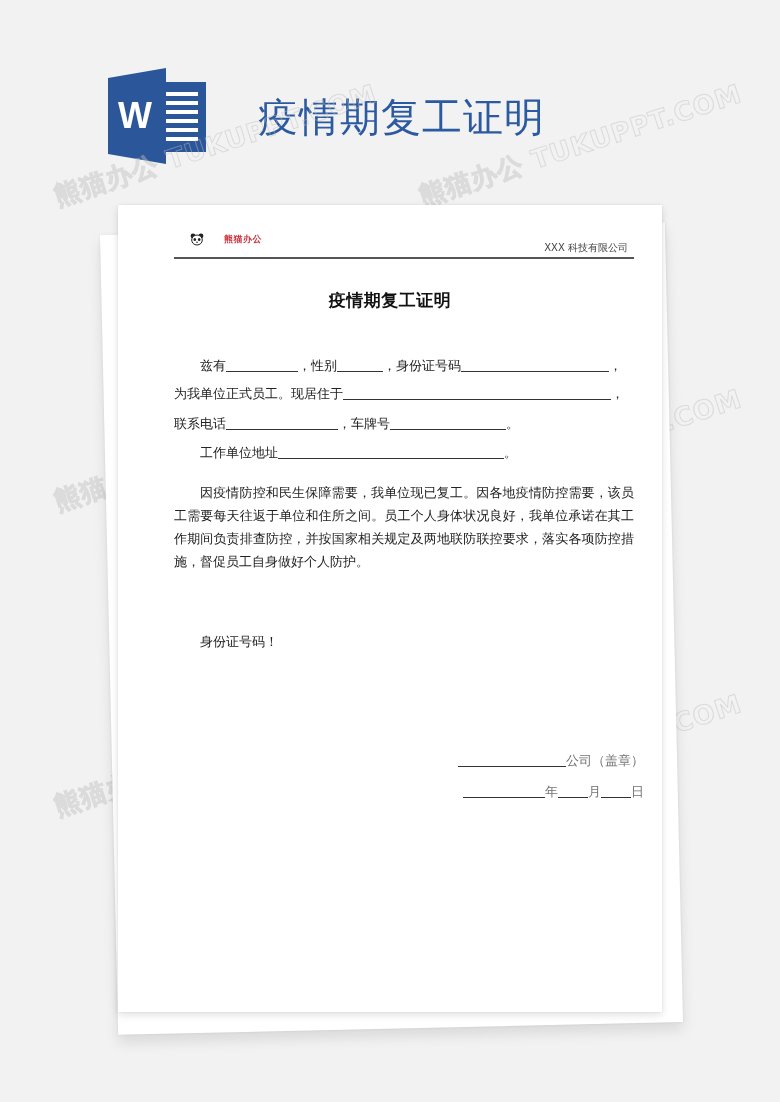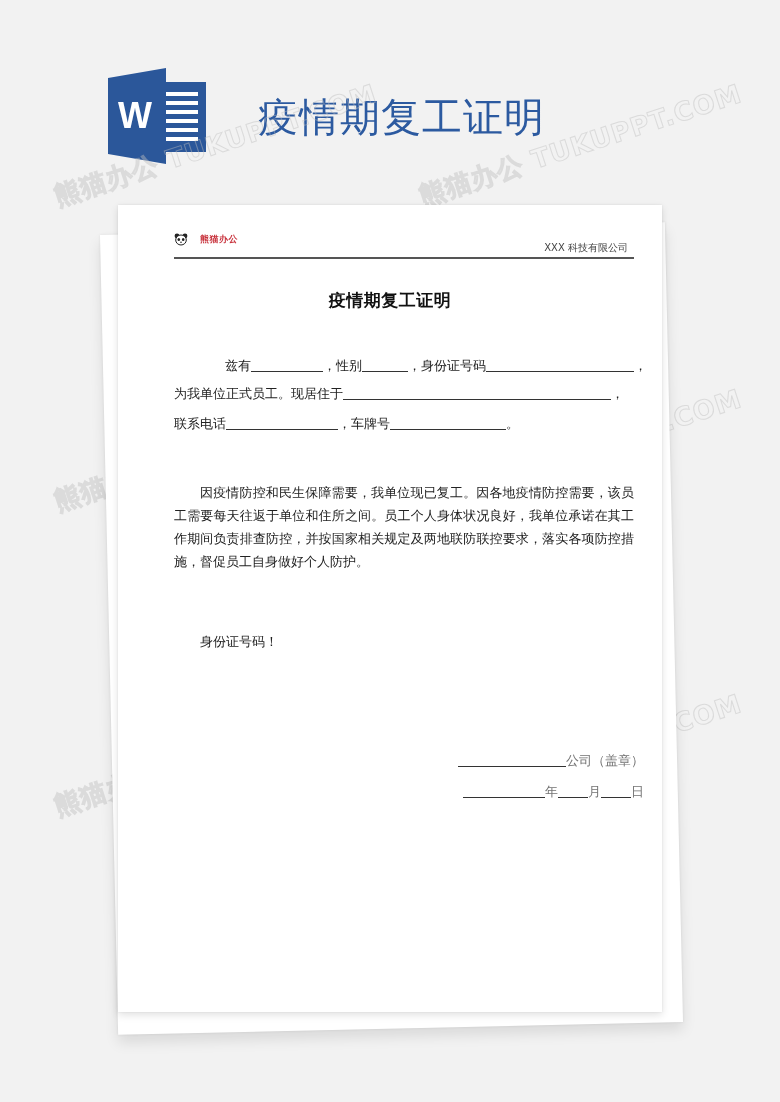--- a/index.html
+++ b/index.html
@@ -29,21 +29,21 @@
     position: absolute; left: 100px; top: 235px; width: 565px; height: 800px;
     background: #fff; transform: rotate(-1.3deg); transform-origin: left top;
     box-shadow: 0 8px 14px rgba(0,0,0,0.10), 0 0 3px rgba(0,0,0,0.08);
   }
   .paper {
     position: absolute; left: 118px; top: 205px; width: 544px; height: 807px;
     background: #fff;
     box-shadow: 0 3px 8px rgba(0,0,0,0.12), 0 0 2px rgba(0,0,0,0.08);
   }
   .doc-header { position: absolute; left: 56px; top: 26px; width: 460px; height: 28px; border-bottom: 2px solid #555; }
-  .brand { position: absolute; left: 0; top: 2px; display: flex; align-items: center; gap: 12px; }
+  .brand { position: absolute; left: 16px; top: 2px; display: flex; align-items: center; gap: 20px; }
   .panda-icon { width: 14px; height: 13px; }
   .brand-text { font-size: 9px; color: #c8323c; font-weight: bold; letter-spacing: 0.5px; }
   .company-header { position: absolute; right: 6px; top: 10px; font-size: 10px; color: #444; }
   .doc-title {
     position: absolute; left: 0; width: 544px; top: 84px; text-align: center;
     font-size: 17px; font-weight: bold; color: #111; letter-spacing: 0.5px;
   }
   .form-line { position: absolute; font-size: 13px; color: #222; white-space: nowrap; left: 56px; }
   .blank { display: inline-block; border-bottom: 1px solid #333; height: 14px; vertical-align: -2px; }
   .para {
@@ -94,32 +94,35 @@
         <ellipse cx="9.2" cy="6.5" rx="1.3" ry="1.6" fill="#222"></ellipse>
         <circle cx="7" cy="9.3" r="0.8" fill="#222"></circle>
       </svg>
       <span class="brand-text">熊猫办公</span>
     </div>
     <div class="company-header">XXX 科技有限公司</div>
   </div>
 
   <div class="doc-title">疫情期复工证明</div>
 
-  <div class="form-line" style="top:152px; left:82px;margin-left:25px;">
+  <div class="form-line" style="top:152px; left:82px;">
     <span>兹有</span><span class="blank" style="width:72px;"></span><span>，性别</span><span class="blank" style="width:46px;"></span><span>，身份证号码</span><span class="blank" style="width:148px;"></span><span>，</span>
   </div>
 
   <div class="form-line" style="top:180px;">
     <span>为我单位正式员工。现居住于</span><span class="blank" style="width:268px;"></span><span>，</span>
   </div>
 
   <div class="form-line" style="top:210px;">
     <span>联系电话</span><span class="blank" style="width:112px;"></span><span>，车牌号</span><span class="blank" style="width:116px;"></span><span>。</span>
   </div>
 
+  <div class="form-line" style="top:239px; left:82px;">
+    <span>工作单位地址</span><span class="blank" style="width:226px;"></span><span>。</span>
+  </div>
 
   <div class="para">因疫情防控和民生保障需要，我单位现已复工。因各地疫情防控需要，该员工需要每天往返于单位和住所之间。员工个人身体状况良好，我单位承诺在其工作期间负责排查防控，并按国家相关规定及两地联防联控要求，落实各项防控措施，督促员工自身做好个人防护。</div>
 
   <div class="closing">身份证号码！</div>
 
   <div class="sign-line" style="top:547px;">
     <span class="blank" style="width:108px;"></span><span>公司（盖章）</span>
   </div>
 
   <div class="sign-line" style="top:578px;">

